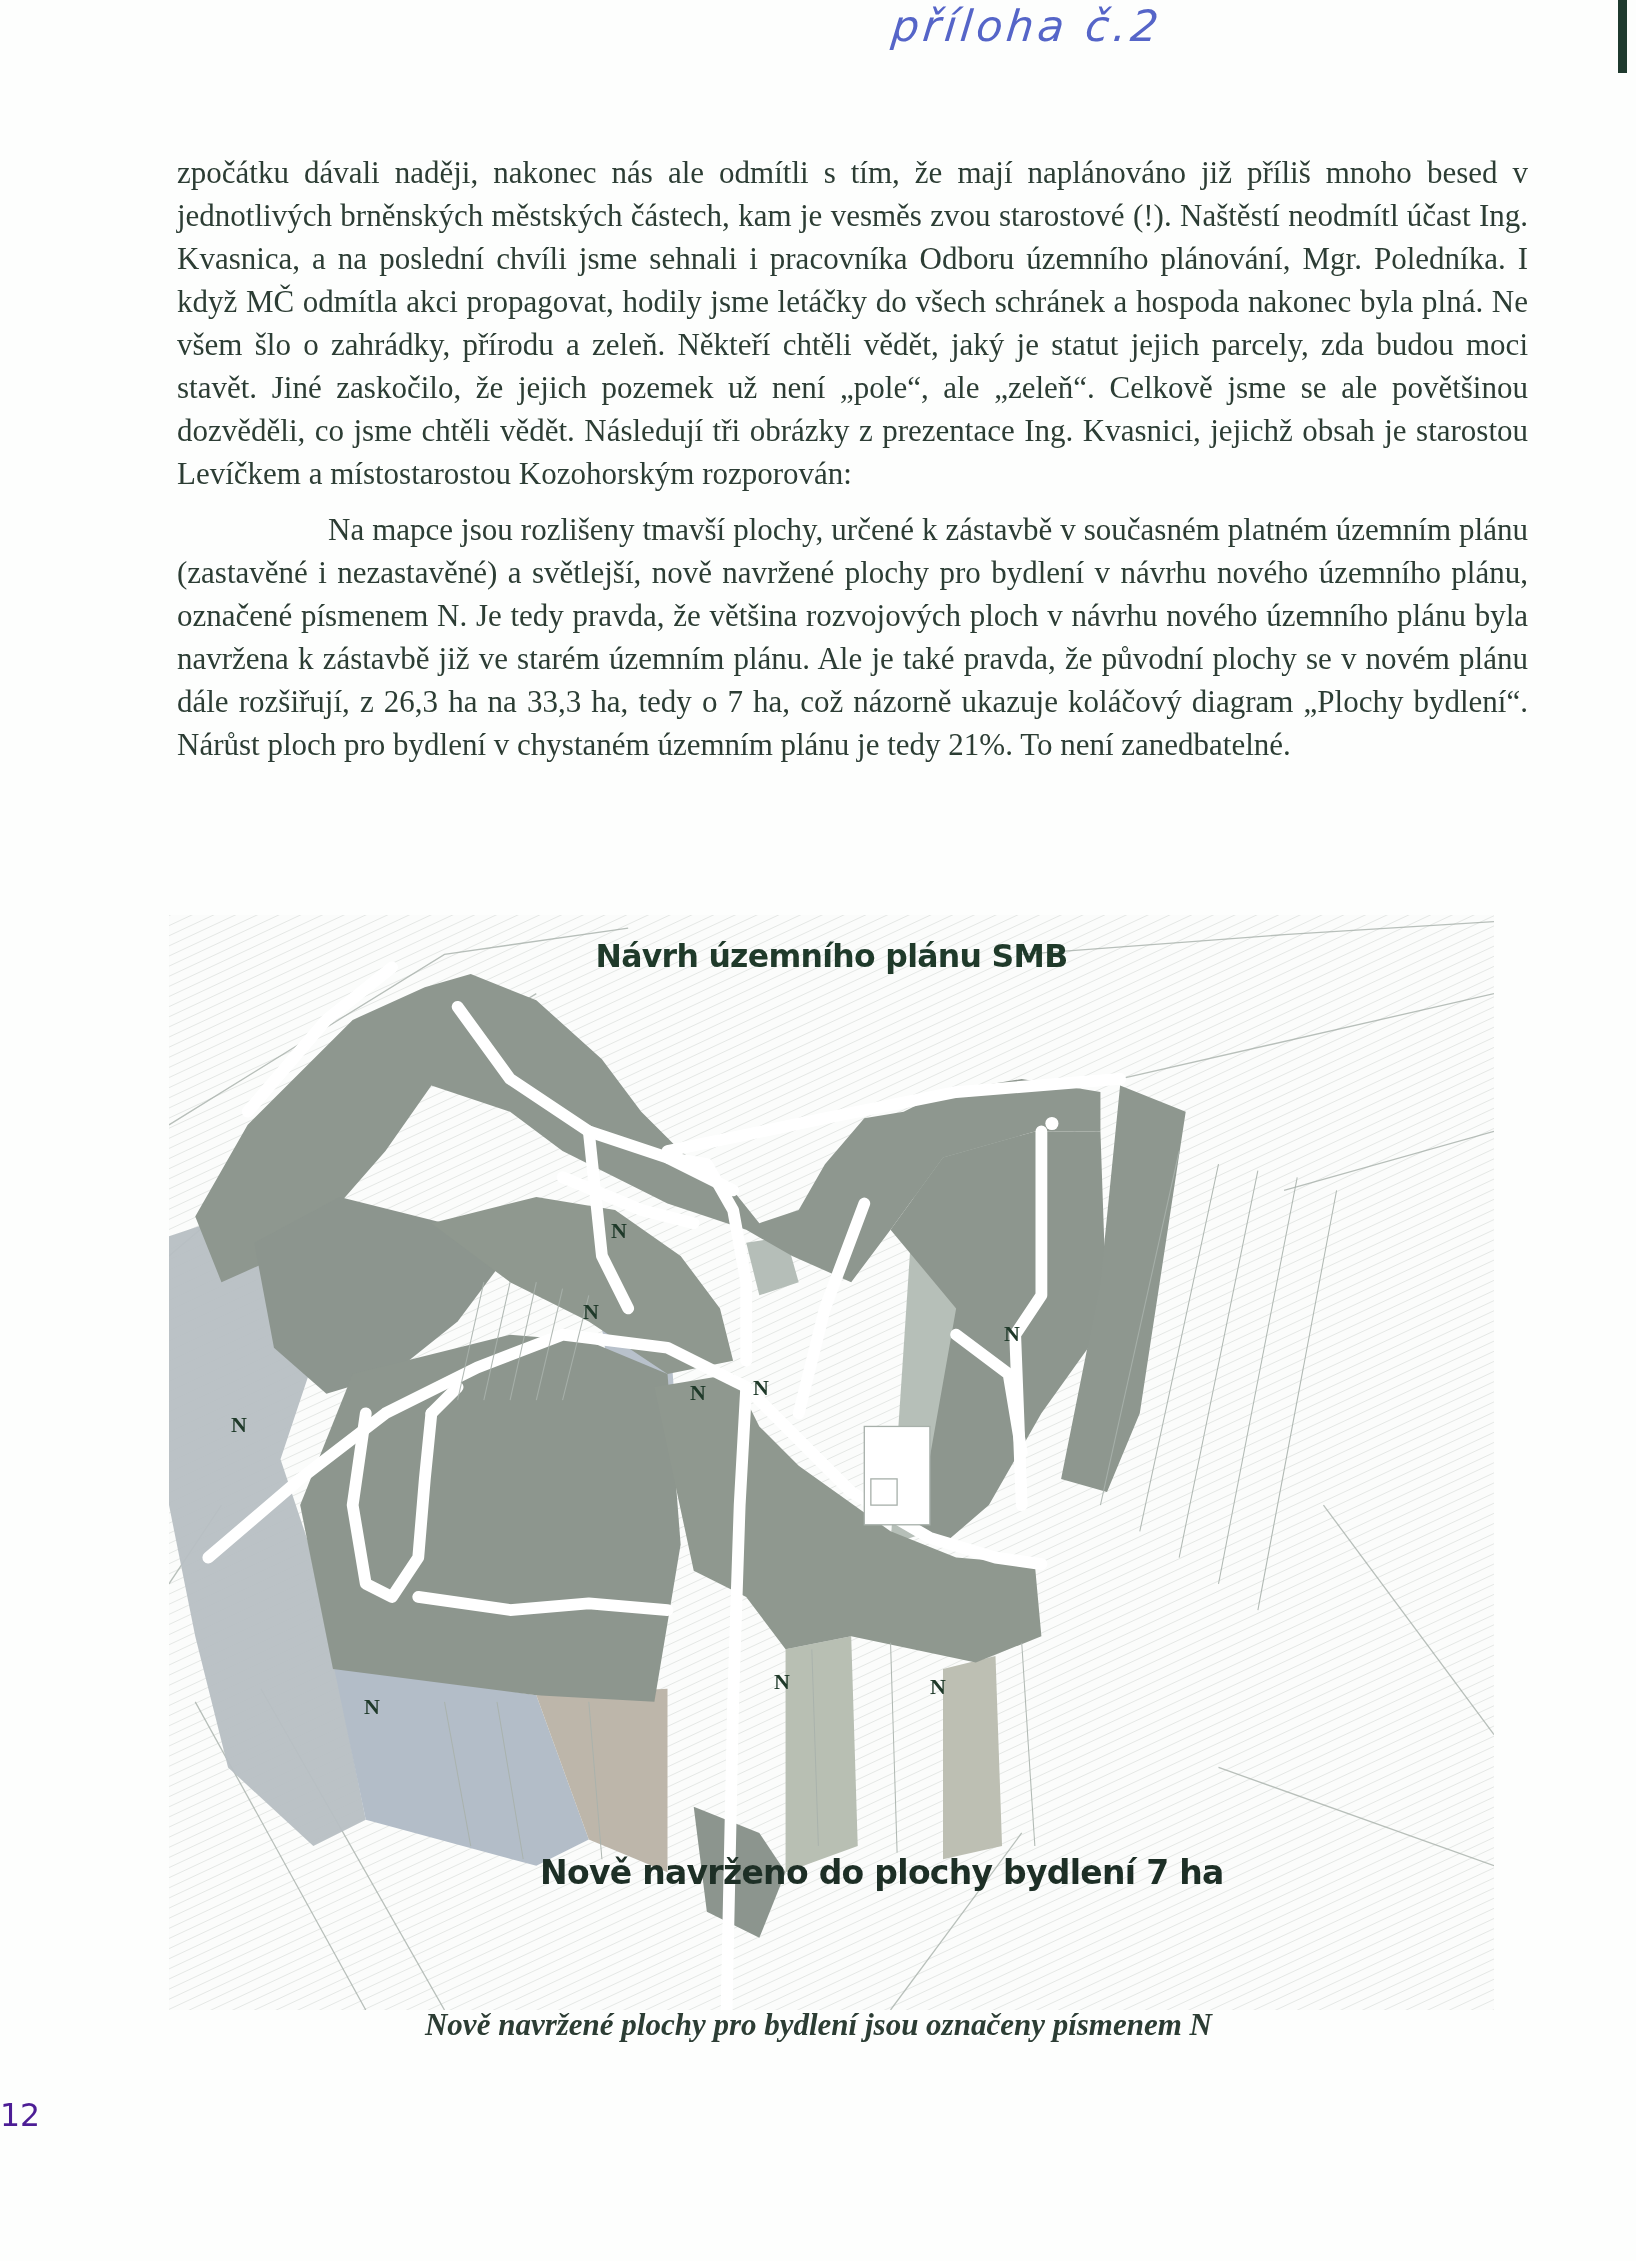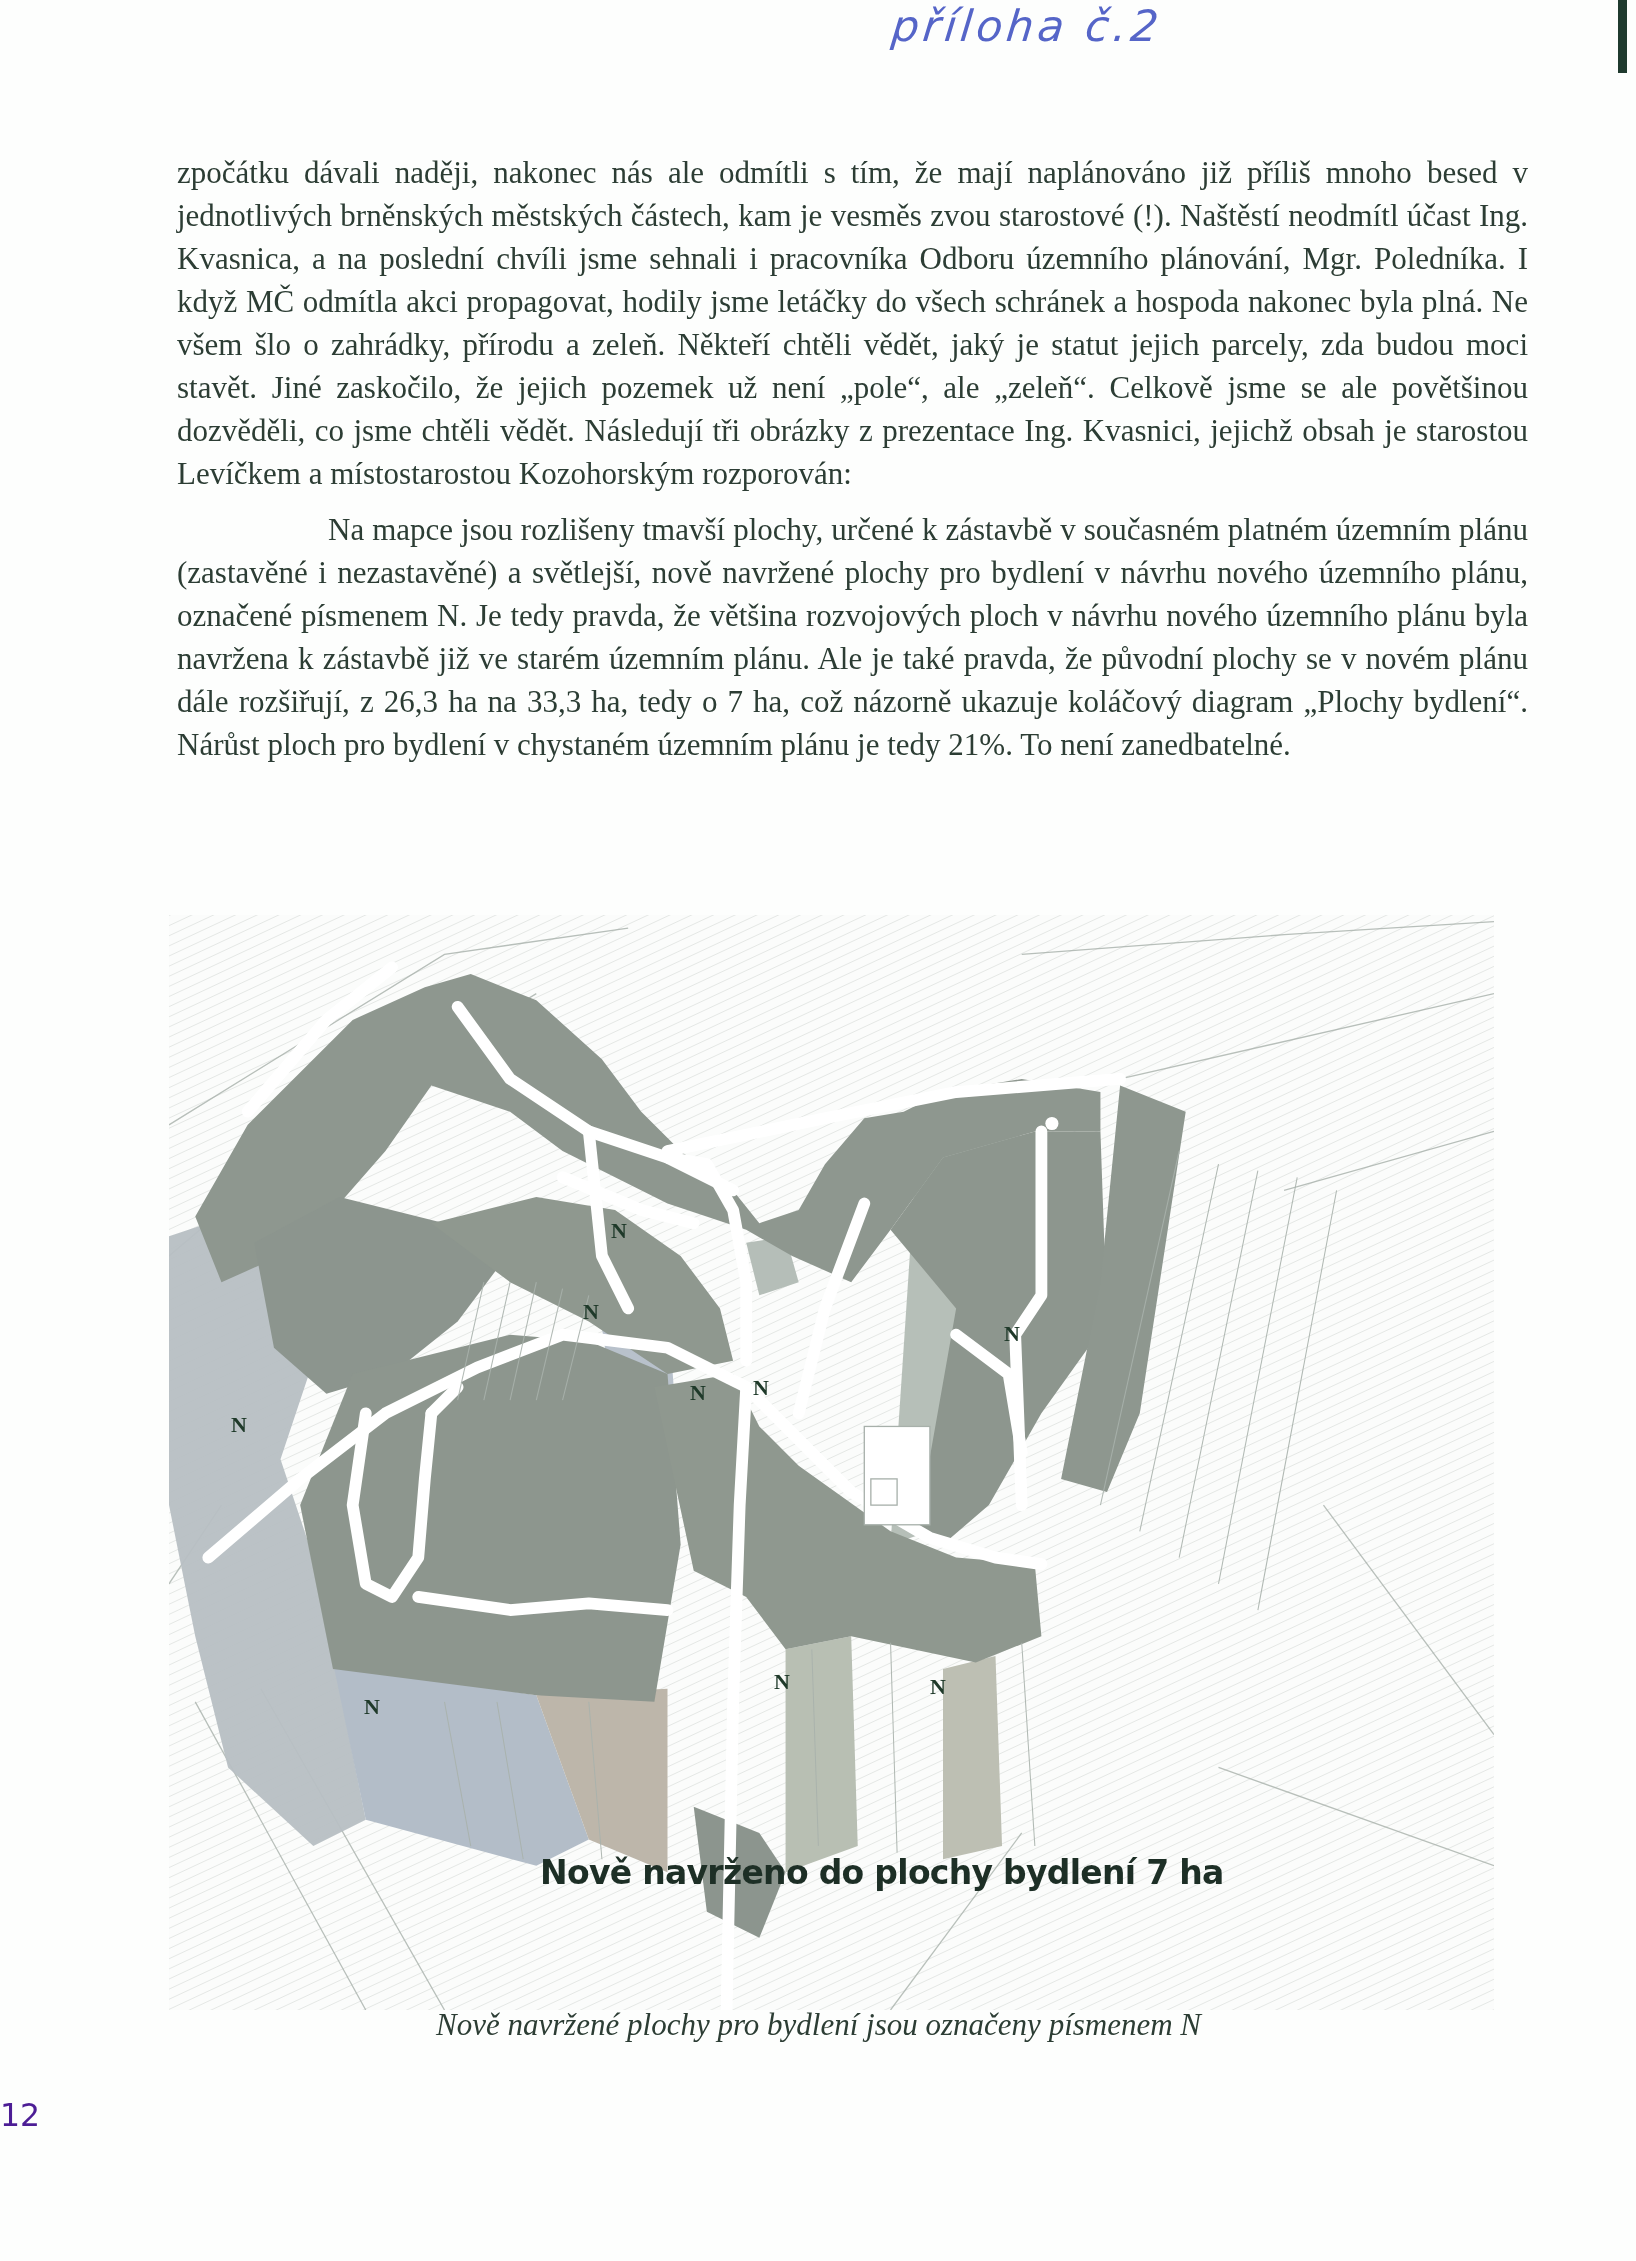--- a/index.html
+++ b/index.html
@@ -14,21 +14,21 @@
   .body-text p { margin: 13px; }
   .body-text p.indent { text-indent: 151px; margin-top: 0; }
   .map-wrap { position: absolute; left: 169px; top: 915px; width: 1325px; height: 1095px; }
   .map-wrap svg { width: 100%; height: 100%; display: block; }
   .map-title { position: absolute; left: 0; right: 0; top: 23px; text-align: center;
                font-family: "DejaVu Sans", sans-serif; font-weight: bold; font-size: 31.5px; color: #1f3a2a; letter-spacing: -0.7px; }
   .map-subtitle { position: absolute; left: 371px; top: 938px; font-family: "DejaVu Sans", sans-serif;
                   font-weight: bold; font-size: 33px; color: #1d2f26; letter-spacing: -0.7px; }
   .n-label { position: absolute; font-family: "Liberation Serif", serif; font-weight: bold; font-size: 22px; color: #1f3a2a; }
   .caption { position: absolute; left: 0; right: 0; top: 2007px; text-align: center; font-style: italic;
-             font-size: 31px; color: #2c3d34; }
+             font-size: 31px; color: #2c3d34; font-weight: bold; }
   .page-number { position: absolute; left: 0; right: 0; top: 2097px; font-size: 31.5px;
                  font-family: "DejaVu Sans", sans-serif; color: #4c1d95; }
 </style>
 </head>
 <body>
 
 <div class="page">
 
   <div class="edge-mark"></div>
 
@@ -121,20 +121,21 @@
           <path d="M1780 420 L1660 1060"></path>
         <path d="M980 1120 L990 1420"></path>
           <path d="M1100 1110 L1110 1430"></path>
           <path d="M1300 1110 L1320 1420"></path>
         <path d="M420 1200 L460 1420"></path>
           <path d="M500 1200 L540 1440"></path>
           <path d="M640 1200 L660 1440"></path>
       </g>
     </svg>
 
+    <div class="map-title">Návrh územního plánu SMB</div>
 
     <div class="n-label" style="left:442px; top:303px;">N</div>
     <div class="n-label" style="left:414px; top:384px;">N</div>
     <div class="n-label" style="left:835px; top:406px;">N</div>
     <div class="n-label" style="left:521px; top:465px;">N</div>
     <div class="n-label" style="left:584px; top:460px;">N</div>
     <div class="n-label" style="left:62px; top:497px;">N</div>
     <div class="n-label" style="left:605px; top:754px;">N</div>
     <div class="n-label" style="left:761px; top:759px;">N</div>
     <div class="n-label" style="left:195px; top:779px;">N</div>

